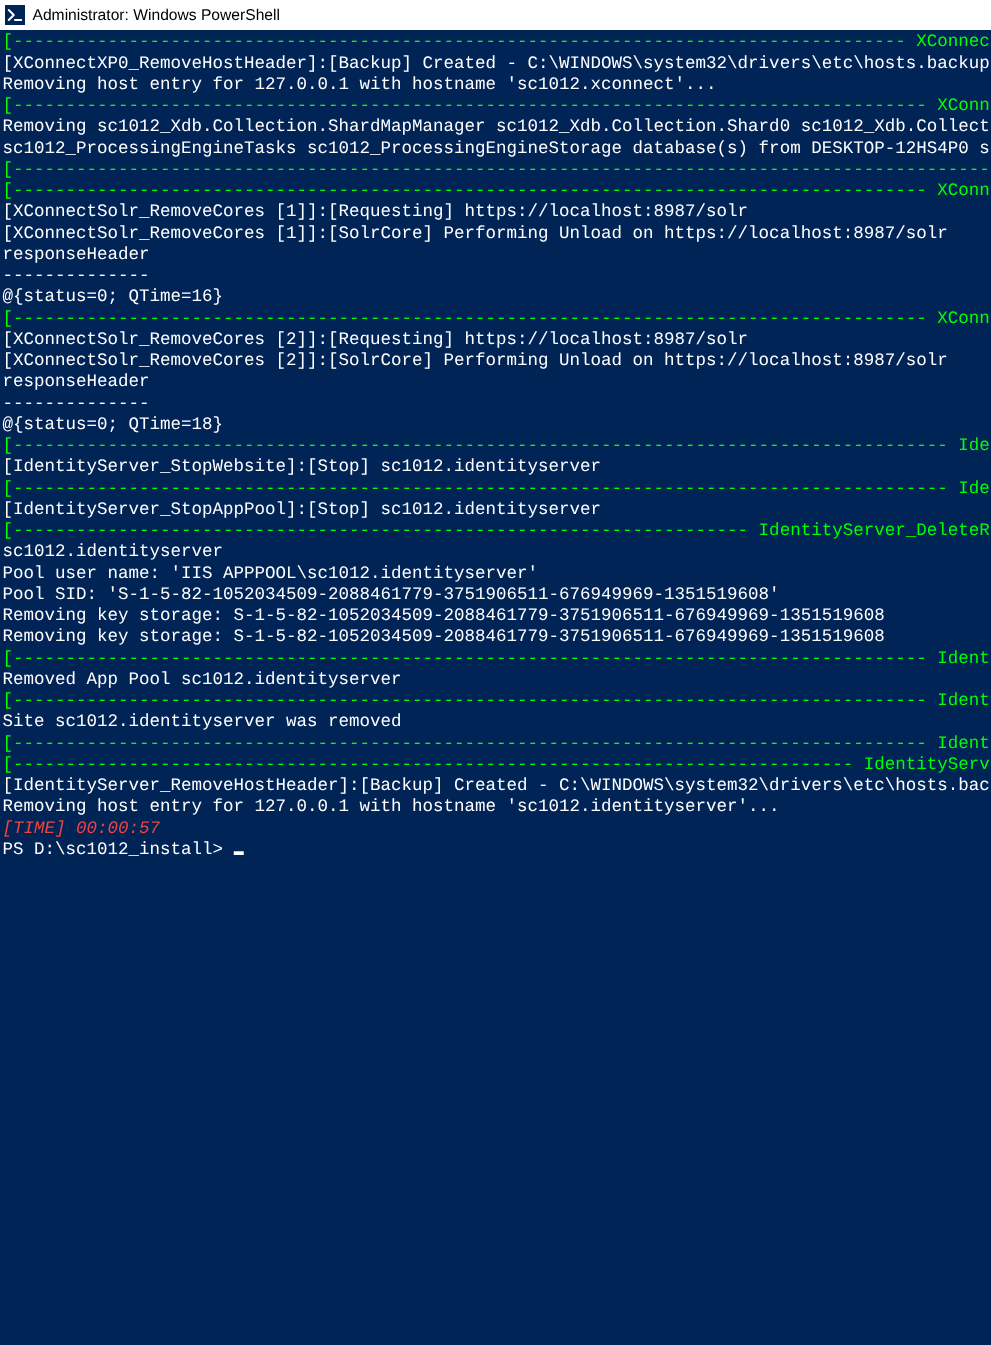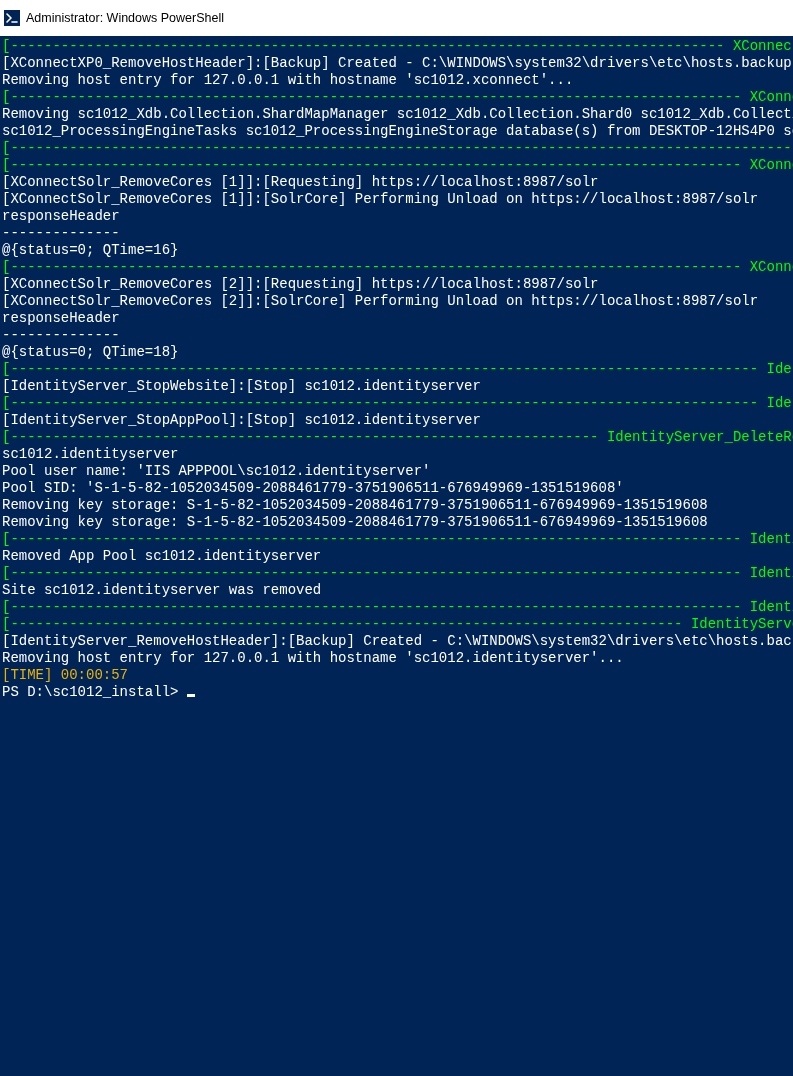--- a/index.html
+++ b/index.html
@@ -6,21 +6,21 @@
     margin: 0;
     padding: 0;
     width: 793px;
     height: 1076px;
     overflow: hidden;
     font-family: "Segoe UI", Arial, sans-serif;
     background: #012456;
   }
   .titlebar {
     background: #ffffff;
-    height: 36px;
+    height: 24px;
     display: flex;
     align-items: center;
     padding: 0 4px;
     font-size: 12.5px;
     color: #000;
   }
   .titlebar .ps-icon {
     width: 16px;
     height: 16px;
     margin-right: 6px;
@@ -35,21 +35,21 @@
     font-size: 14px;
     line-height: 17px;
     padding: 2px 0 0 2px;
     white-space: pre;
     letter-spacing: 0px;
     width: 793px;
     box-sizing: border-box;
     overflow: hidden;
   }
   .green  { color: #00ff00; }
-  .yellow { color: #eab308; }
+  .yellow { color: #ef4444; font-style: italic; }
   .cursor {
     display: inline-block;
     width: 8px;
     height: 3px;
     background: #ffffff;
     vertical-align: -1px;
   }
 </style>
 </head>
 <body>

